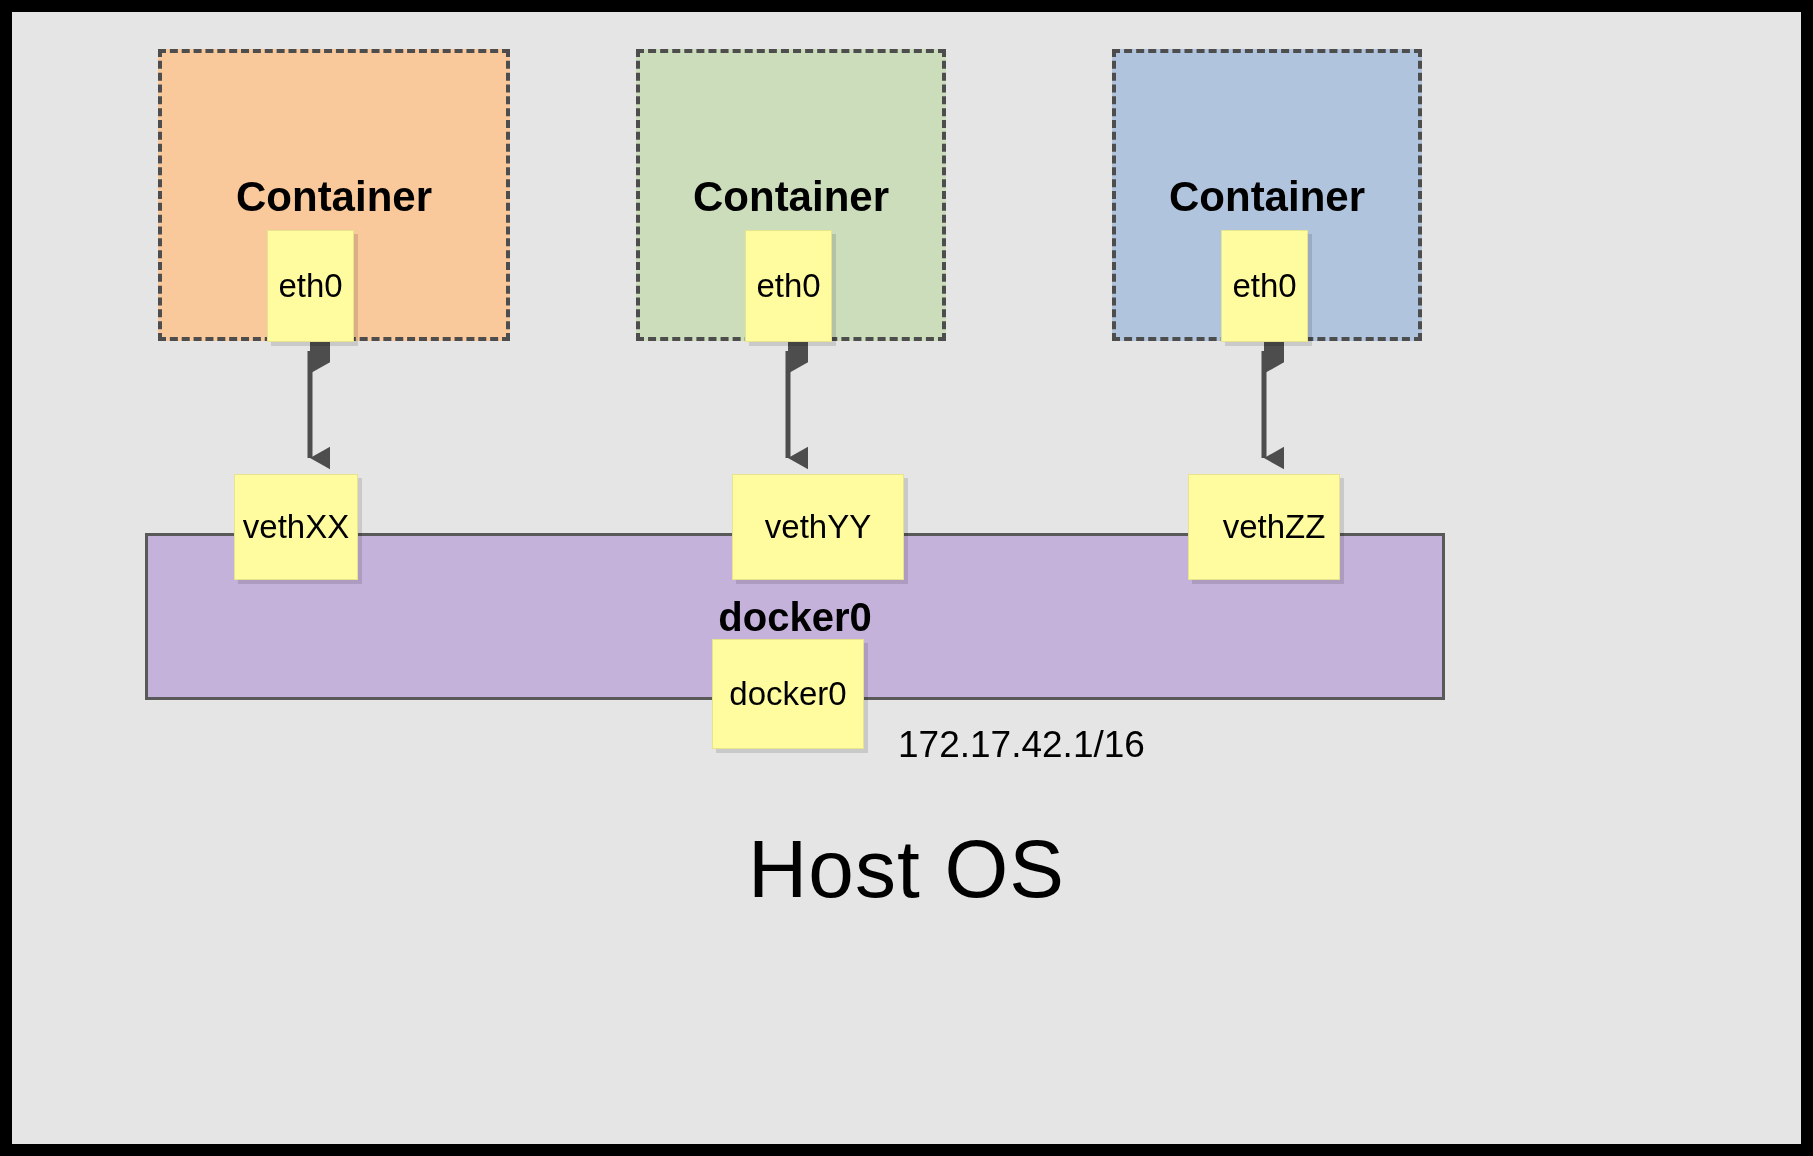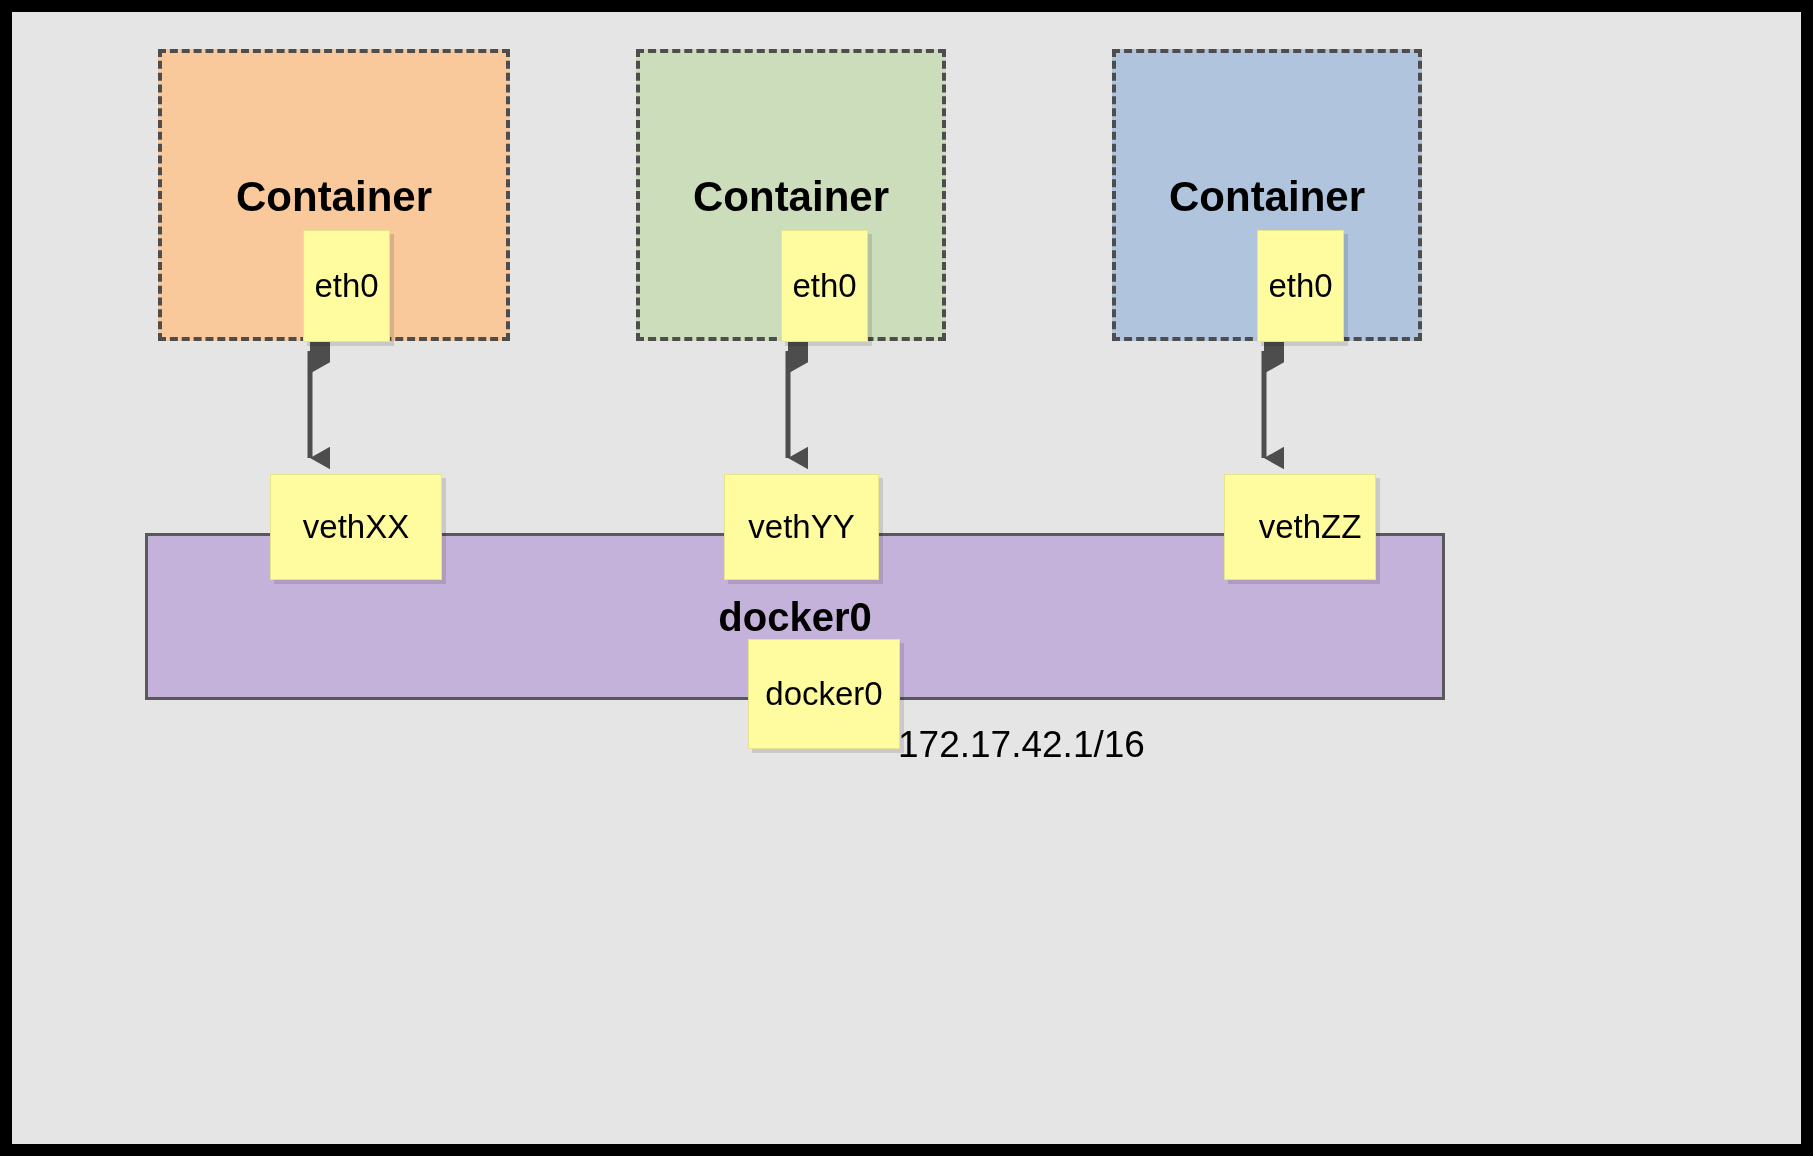--- a/index.html
+++ b/index.html
@@ -37,21 +37,20 @@
   .ybox{
     position:absolute;
     background:#FFFCA0;
     border:1px solid #e8e48e;
     box-sizing:border-box;
     box-shadow:4px 4px 0 rgba(0,0,0,0.12);
     display:flex;align-items:center;justify-content:center;
     font-size:33px;
     color:#000;
     z-index:30;
-    margin-left:36px;
   }
 
   
   #bridge{
     position:absolute;
     background:#C5B2DA;
     border:3px solid #595959;
     box-sizing:border-box;
     z-index:10;
   }
@@ -129,31 +128,32 @@
       <line x1="20" y1="14" x2="20" y2="121" stroke="#4d4d4d" stroke-width="5" marker-start="url(#ah1s)" marker-end="url(#ah1e)"></line>
     </svg>
 
     <svg class="arrow-svg" style="left:1232px;top:325px;" width="40" height="135" viewBox="0 0 40 135">
       <line x1="20" y1="14" x2="20" y2="121" stroke="#4d4d4d" stroke-width="5" marker-start="url(#ah1s)" marker-end="url(#ah1e)"></line>
     </svg>
 
     <div id="bridge" style="left:133px;top:521px;width:1300px;height:167px;"></div>
     <div id="bridge-label" style="top:583px;left:133px;width:1300px;">docker0</div>
 
-    <div class="ybox" style="left:222px;top:462px;width:172px;height:106px;">
+    <div class="ybox" style="left:222px;top:462px;width:124px;height:106px;">
       <span>vethXX</span>
     </div>
-    <div class="ybox" style="left:676px;top:462px;width:155px;height:106px;align-items:center;">
+    <div class="ybox" style="left:720px;top:462px;width:172px;height:106px;align-items:center;">
       <span>vethYY</span>
     </div>
     <div class="ybox" style="left:1176px;top:462px;width:152px;height:106px;padding-left:20px;">
       <span>vethZZ</span>
     </div>
 
     <div class="ybox" style="left:700px;top:627px;width:152px;height:110px;">
       <span>docker0</span>
     </div>
 
     <div class="ip-text" style="left:866px;top:712px;margin-left:20px;">172.17.42.1/16</div>
 
+    <div id="hostos" style="top:810px;">Host OS</div>
 
   </div>
 </div>
 
 </body></html>

